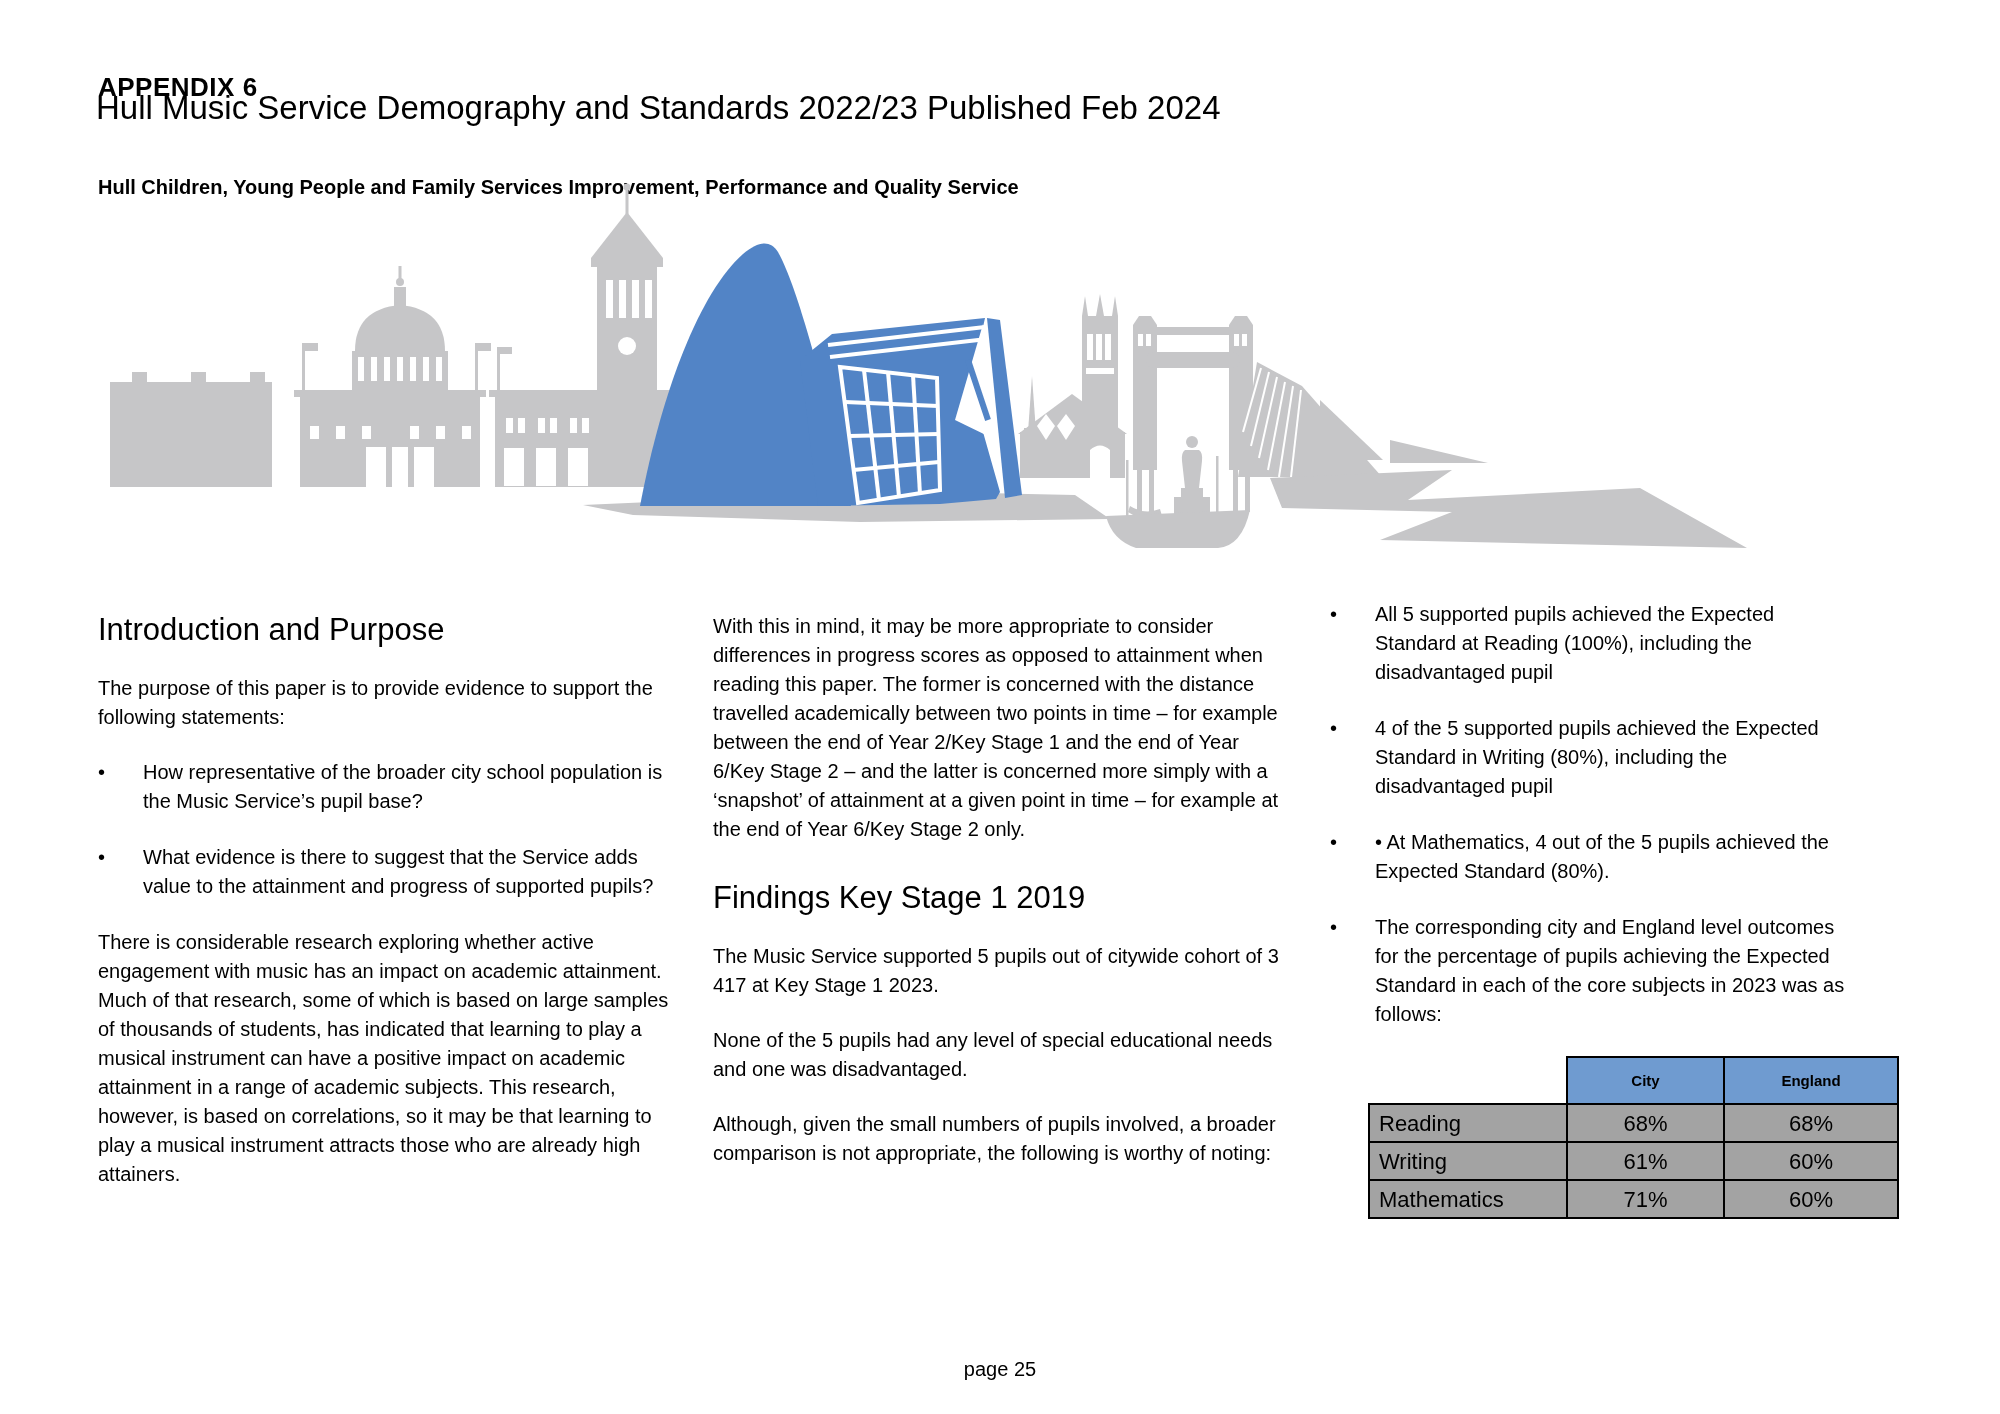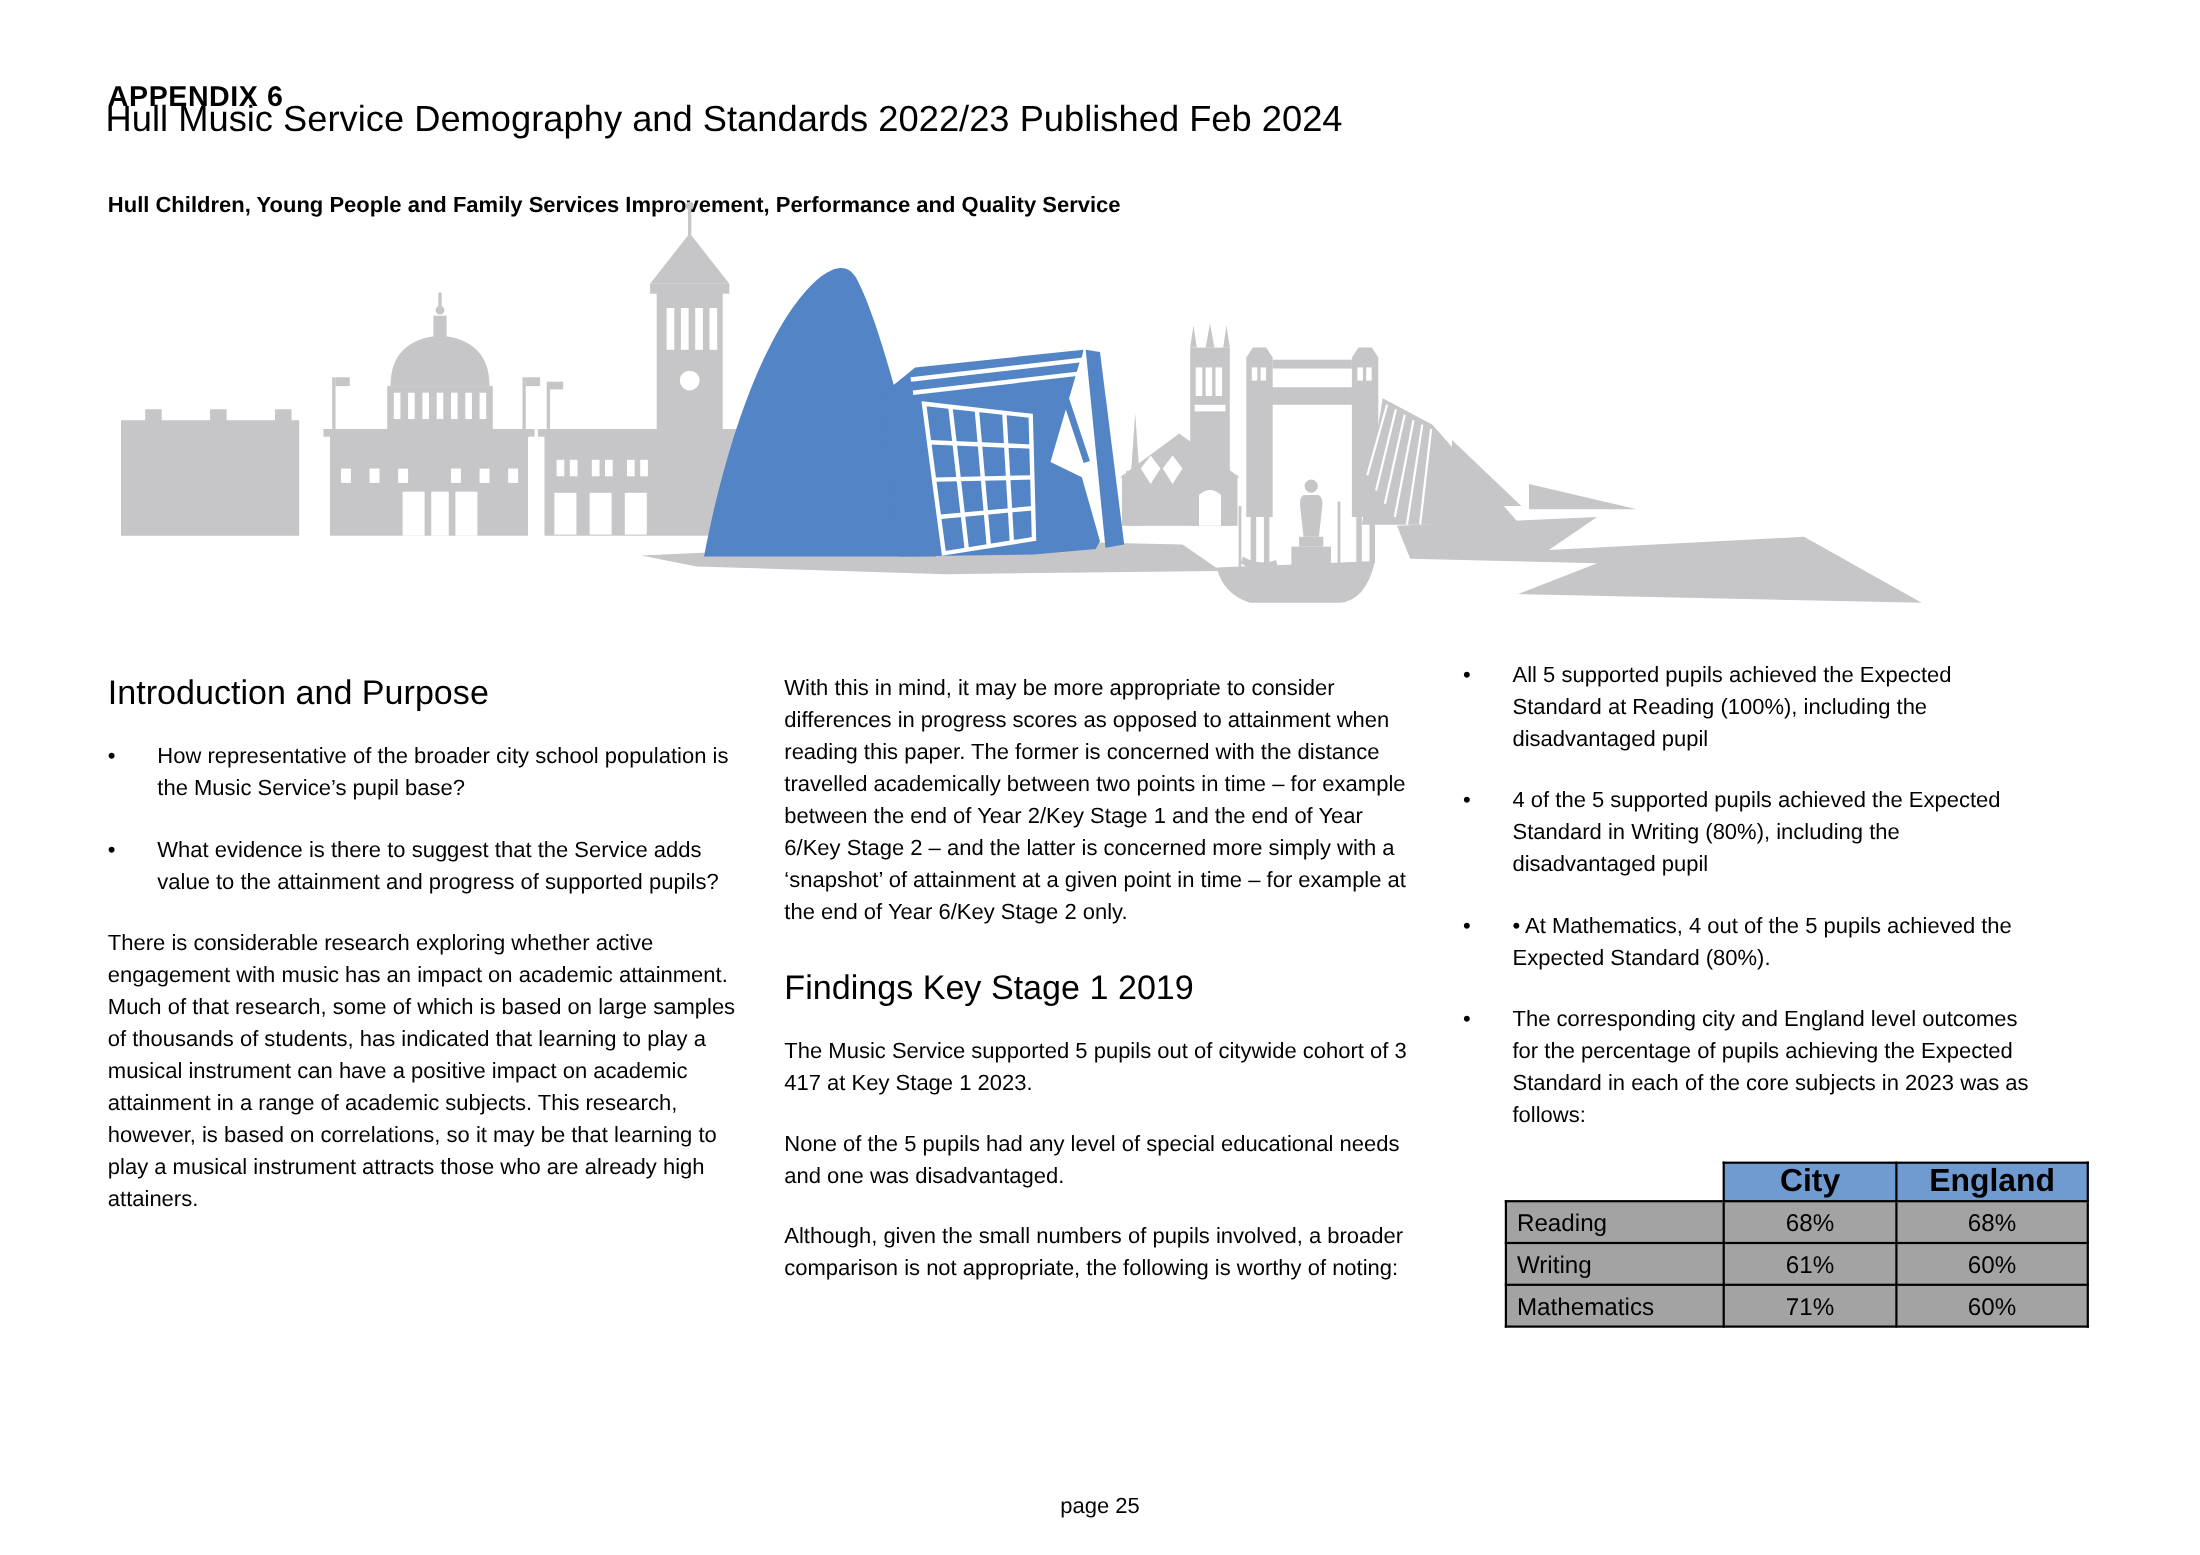--- a/index.html
+++ b/index.html
@@ -41,21 +41,21 @@
   .col3 .bullet .btext { width:480px; }
   .ks1-table {
     border-collapse:collapse;
     margin:2px 0 0 38px;
     font-size:22px;
   }
   .ks1-table td, .ks1-table th { border:2px solid #000; }
   .ks1-table .corner { border:none; background:#fff; }
   .ks1-table th.colhead {
     background:#6F9BD0; font-weight:bold; text-align:center;
-    width:157px; height:35px; font-size:29px;
+    width:157px; height:47px; font-size:15px;
   }
   .ks1-table th.colhead.england { width:174px;margin-left:28px; }
   .ks1-table td.rowlabel {
     width:198px; text-align:left; padding-left:9px; height:38px; font-weight:normal;
   }
   .ks1-table td.val { text-align:center; }
   .row-light td { background:#a3a3a3; }
   .row-med td   { background:#a3a3a3; }
   .footer {
     position:absolute; left:0; top:1358px; width:2000px;
@@ -232,20 +232,21 @@
       <line x1="913" y1="375" x2="920" y2="494"></line>
       <line x1="845" y1="402" x2="938" y2="406"></line>
       <line x1="849" y1="436" x2="939" y2="434"></line>
       <line x1="853" y1="470" x2="939" y2="462"></line>
     </g>
   </g>
 </svg>
 
 <section class="col col1">
   <h2>Introduction and Purpose</h2>
+  <p>The purpose of this paper is to provide evidence to support the following statements:</p>
   <div class="bullet">
     <span class="dot">•</span>
     <span class="btext">How representative of the broader city school population is the Music Service’s pupil base?</span>
   </div>
   <div class="bullet">
     <span class="dot">•</span>
     <span class="btext">What evidence is there to suggest that the Service adds value to the attainment and progress of supported pupils?</span>
   </div>
   <p>There is considerable research exploring whether active engagement with music has an impact on academic attainment. Much of that research, some of which is based on large samples of thousands of students, has indicated that learning to play a musical instrument can have a positive impact on academic attainment in a range of academic subjects. This research, however, is based on correlations, so it may be that learning to play a musical instrument attracts those who are already high attainers.</p>
 </section>

